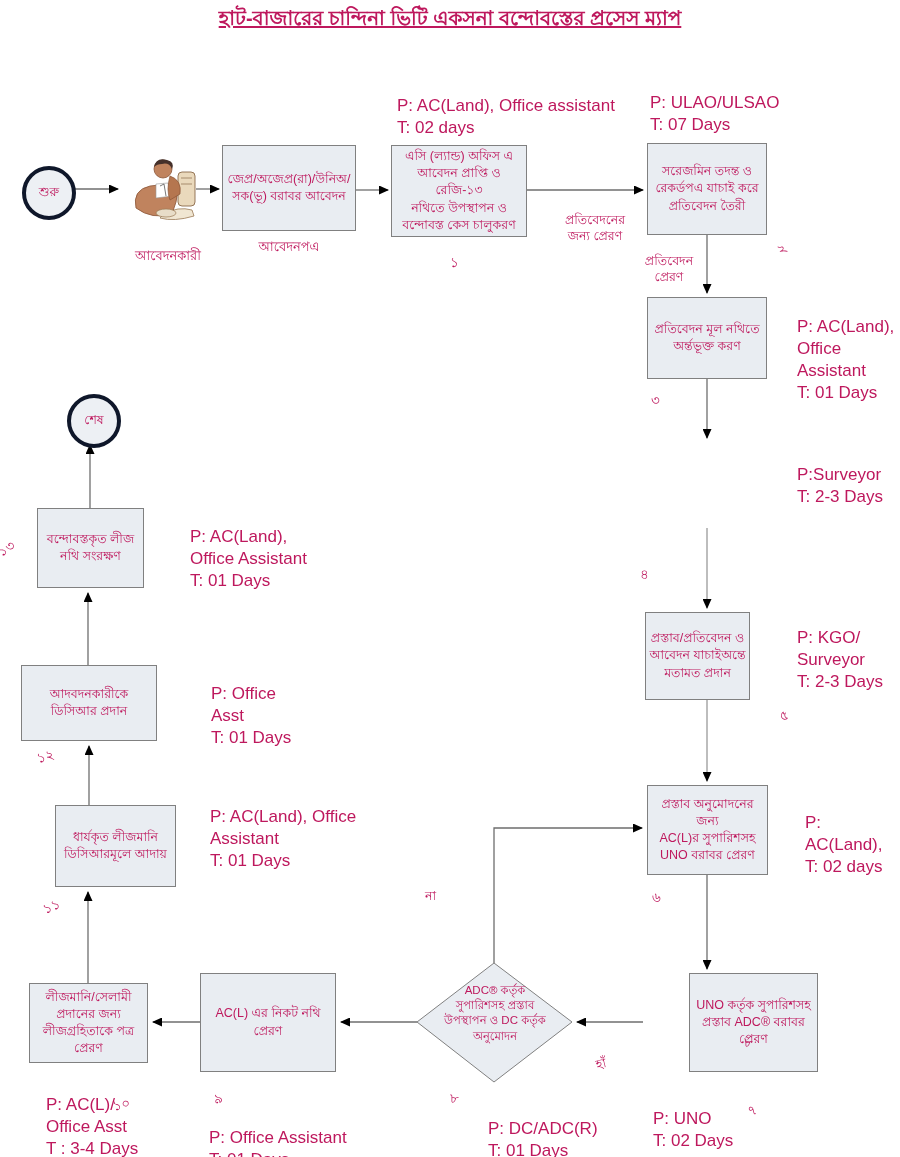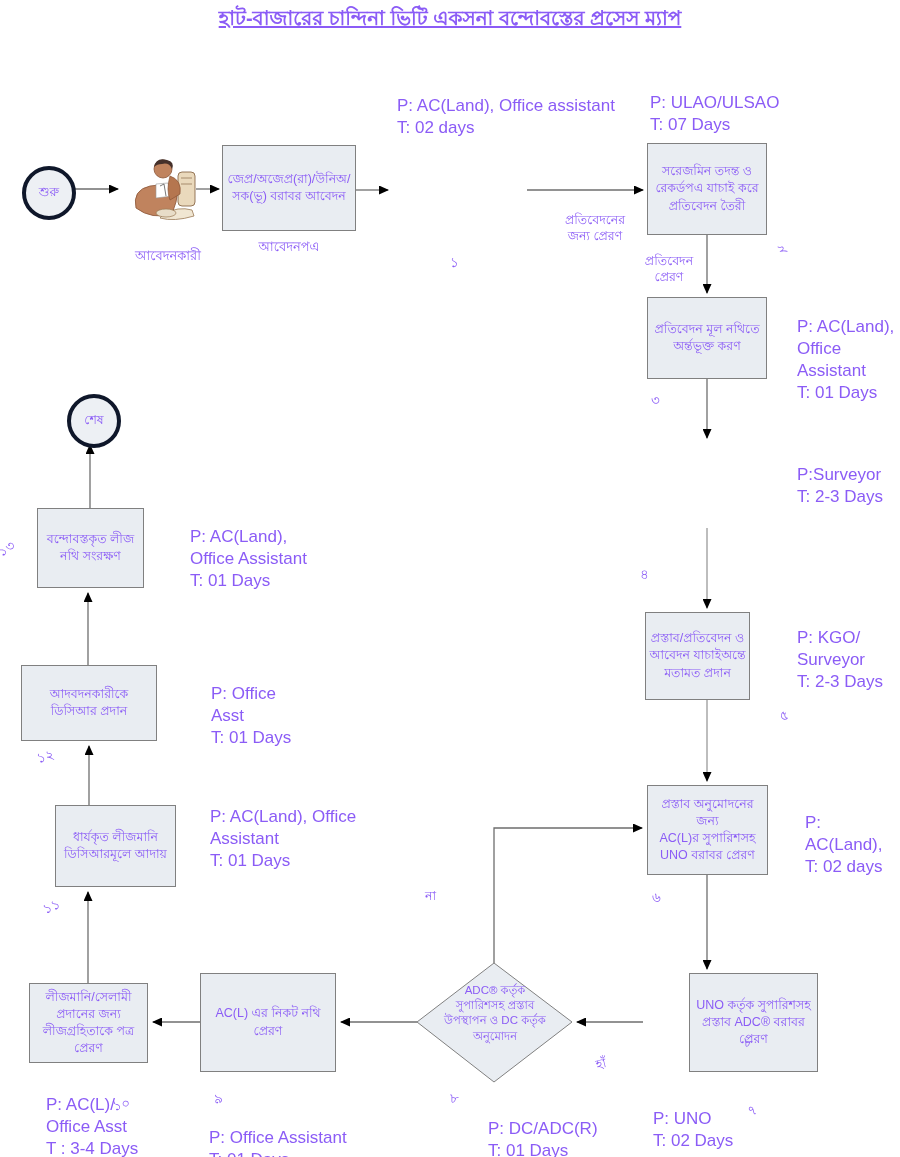--- a/index.html
+++ b/index.html
@@ -1,17 +1,17 @@
 <!DOCTYPE html>
 <html><head>
 <meta charset="utf-8">
 <style>
   html,body{margin:0;padding:0;background:#fff;}
   .canvas{position:relative;width:900px;height:1157px;background:#fff;overflow:hidden;
-          font-family:"Liberation Sans","DejaVu Sans",sans-serif;color:#8b5cf6;}
+          font-family:"Liberation Sans","DejaVu Sans",sans-serif;color:#be185d;}
   .title{position:absolute;top:3px;left:0;width:100%;text-align:center;
          font-size:20px;font-weight:bold;text-decoration:underline;}
   .wires{position:absolute;top:0;left:0;z-index:0;}
   .box{position:absolute;z-index:2;background:#e9edf2;border:1px solid #808080;
        display:flex;align-items:center;justify-content:center;text-align:center;
        font-size:12.5px;line-height:1.38;padding:3px;box-sizing:border-box;}
   .pre{white-space:pre-line;}
   .terminal{position:absolute;z-index:2;background:#edf0f4;border:4px solid #0f172a;
             border-radius:50%;display:flex;align-items:center;justify-content:center;
             font-size:12.5px;}
@@ -132,20 +132,26 @@
     </svg>
   </div>
   <div class="caption" id="cap-applicant">আবেদনকারী</div>
 
   <div class="box pre" id="n-apply">
     <span>জেপ্র/অজেপ্র(রা)/উনিঅ/
 সক(ভূ) বরাবর আবেদন</span>
   </div>
   <div class="caption" id="cap-apply">আবেদনপএ</div>
 
+  <div class="box pre" id="n-acoffice">
+    <span>এসি (ল্যান্ড) অফিস এ
+আবেদন প্রাপ্তি ও রেজি-১৩
+নথিতে উপস্থাপন ও
+বন্দোবস্ত কেস চালুকরণ</span>
+  </div>
   <div class="ann" id="ann-acoffice">P: AC(Land), Office assistant
 T: 02 days</div>
 
   <div class="box pre" id="n-invest">
     <span>সরেজমিন তদন্ত ও
 রেকর্ডপএ যাচাই করে
 প্রতিবেদন তৈরী</span>
   </div>
   <div class="ann" id="ann-invest">P: ULAO/ULSAO
 T: 07 Days</div>

